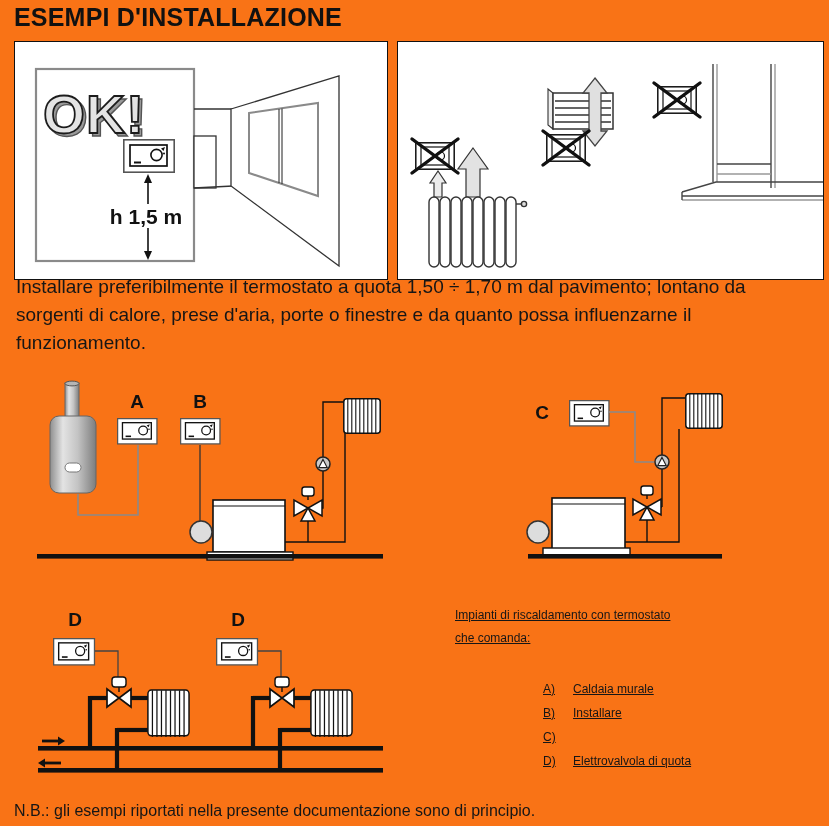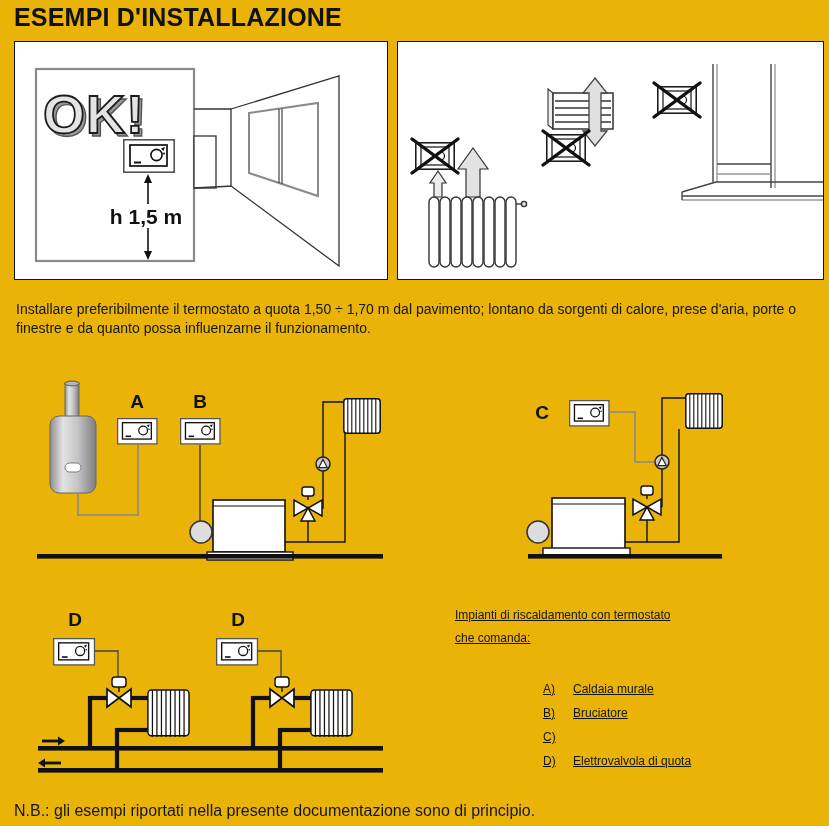--- a/index.html
+++ b/index.html
@@ -1,25 +1,25 @@
 <!DOCTYPE html>
 <html><head>
 <meta charset="utf-8">
 <style>
   html,body{margin:0;padding:0;background:#fff;}
   #page{
-    position:relative;width:829px;height:826px;background:#eab308;
+    position:relative;width:829px;height:826px;background:#f97316;
     font-family:"Liberation Sans","DejaVu Sans",sans-serif;color:#1a1a1a;overflow:hidden;
   }
   .abs{position:absolute;}
   #title{left:14px;top:3px;font-size:25px;font-weight:bold;letter-spacing:0.2px;color:#111;}
   .figbox{border:1.6px solid #111;background:#fff;}
   #box-ok{left:14px;top:41px;width:372px;height:237px;}
   #box-wrong{left:397px;top:41px;width:425px;height:237px;}
-  #intro{left:16px;top:300px;width:802px;font-size:14px;line-height:19px;color:#161616;}
+  #intro{left:16px;top:273px;width:802px;font-size:19px;line-height:28px;color:#161616;}
   #legend{left:455px;top:604px;width:365px;font-size:12px;line-height:23px;color:#161616;text-decoration:underline;}
   #legend .items{margin-top:27px;margin-left:88px;line-height:24px;}
   #legend .row{display:flex;}
   #legend .key{width:30px;flex:0 0 30px;}
   #note{left:14px;top:790px;font-size:16px;color:#161616;margin-top:12px;}
   svg{display:block;}
   svg text{font-family:"Liberation Sans","DejaVu Sans",sans-serif;}
 </style>
 </head>
 <body>
@@ -274,21 +274,21 @@
   <div id="legend" class="abs">
     <div>Impianti di riscaldamento con termostato</div>
     <div>che comanda:</div>
     <div class="items">
       <div class="row">
         <span class="key">A)</span>
         <span>Caldaia murale</span>
       </div>
       <div class="row">
         <span class="key">B)</span>
-        <span>Bruciatore</span>
+        <span>Installare</span>
       </div>
       <div class="row">
         <span class="key">C)</span>
       </div>
       <div class="row">
         <span class="key">D)</span>
         <span>Elettrovalvola di quota</span>
       </div>
     </div>
   </div>

